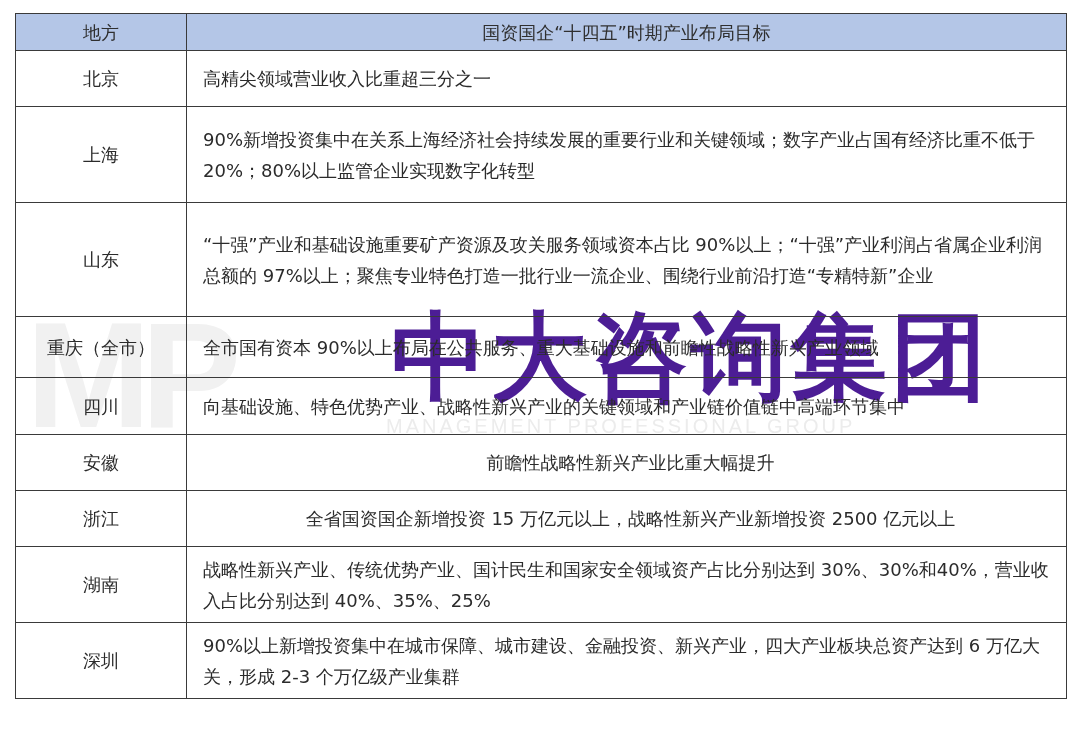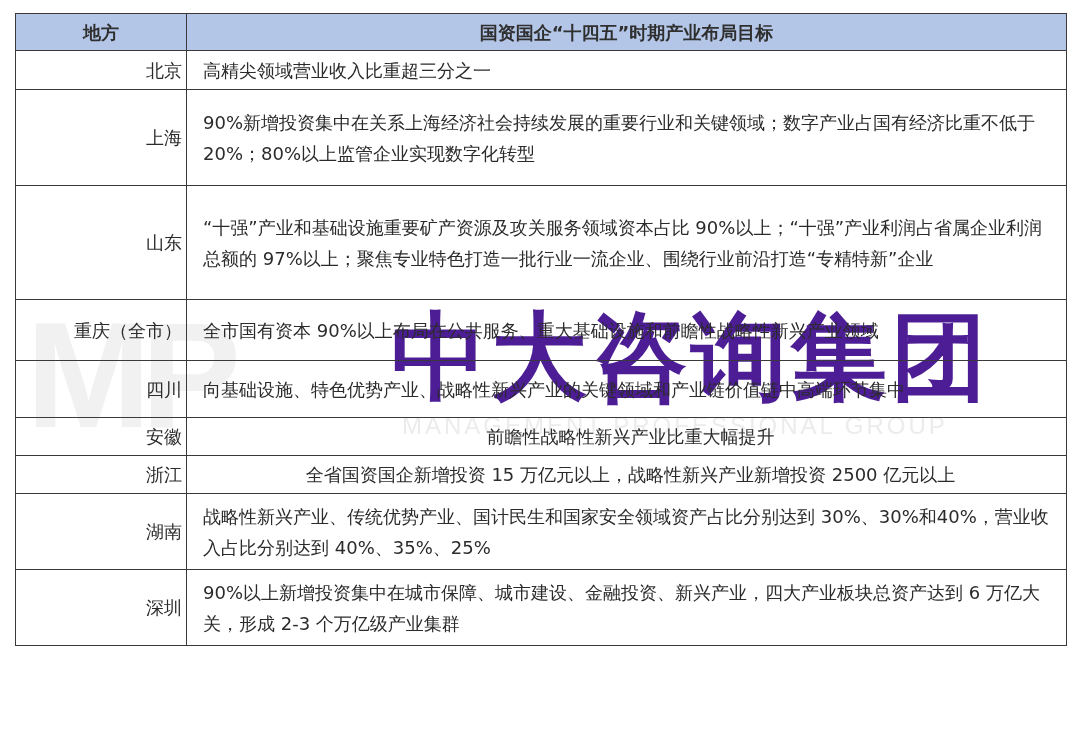--- a/index.html
+++ b/index.html
@@ -17,40 +17,39 @@
     font-family: "Liberation Sans", sans-serif; font-weight: bold;
     font-size: 150px; line-height: 150px; color: #f1f1f1; letter-spacing: -10px;
   }
   .wm-cn {
     position: absolute; left: 365px; top: 2px;
     font-size: 96px; line-height: 110px; font-weight: bold; color: #4c1d95; letter-spacing: 4px;
   }
   .wm-en {
     position: absolute; left: 360px; top: 110px;
     font-family: "Liberation Sans", sans-serif;
-    font-size: 24px; line-height: 32px; color: #ececec; letter-spacing: 3px; margin-left: 16px;
+    font-size: 20px; line-height: 32px; color: #ececec; letter-spacing: 3px;
   }
   table.goals {
     position: absolute; left: 15px; top: 13px; z-index: 1;
     width: 1051px; border-collapse: collapse; table-layout: fixed;
     background: transparent;
   }
   table.goals col.c-region { width: 171px; }
   table.goals col.c-goal { width: 880px; }
   table.goals th, table.goals td {
     border: 1.5px solid #3a3a3a;
     font-size: 18px; line-height: 31px;
     font-weight: normal; vertical-align: middle;
   }
   table.goals thead th {
     background: #b4c6e7; height: 36px; text-align: center; color: #2f2f2f;
     padding: 0;
-    font-weight: bold;
   }
-  td.region { text-align: right; padding: 3px 4px; }
+  td.region { text-align: center; padding: 12px 4px; }
   td.goal { text-align: left; padding: 0 8px 0 16px; }
   td.goal.center { text-align: center; }
 </style>
 </head>
 <body>
 
 <div class="watermark">
   <div class="wm-logo">MP</div>
   <div class="wm-cn">中大咨询集团</div>
   <div class="wm-en">MANAGEMENT PROFESSIONAL GROUP</div>

